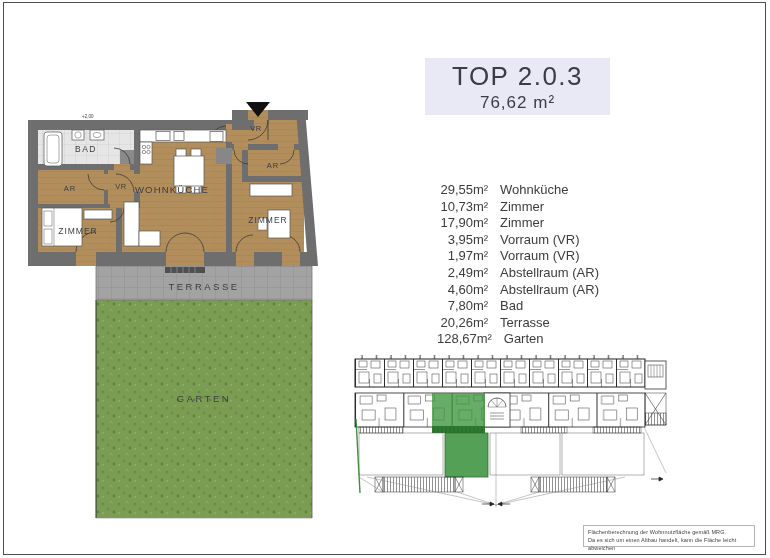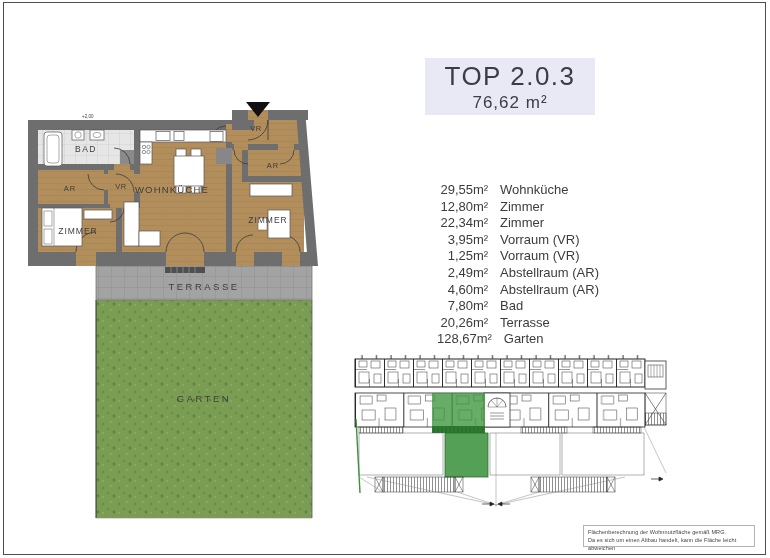--- a/index.html
+++ b/index.html
@@ -4,21 +4,21 @@
 <style>
   html,body{margin:0;padding:0;background:#ffffff;}
   .page{
     position:relative;width:770px;height:558px;background:#fff;overflow:hidden;
     font-family:"Liberation Sans",sans-serif;color:#3a3a3a;
   }
   .frame{position:absolute;left:3px;top:2px;right:4px;bottom:3px;border:1.5px solid #4d4d4d;}
   .plan-svg{position:absolute;left:20px;top:100px;}
   .site-svg{position:absolute;left:353px;top:355px;}
   .title-box{
-    position:absolute;left:425px;top:58px;width:170px;height:57px;
+    position:absolute;left:425px;top:58px;width:185px;height:57px;
     background:#e9e9f6;display:flex;flex-direction:column;align-items:center;justify-content:center;
   }
   .title-box .t1{font-size:26px;letter-spacing:1.5px;color:#3c3c47;}
   .title-box .t2{font-size:17px;letter-spacing:1px;color:#3c3c47;margin-top:1px;}
   .room-list{position:absolute;left:437px;top:182px;font-size:13px;color:#3c3c3c;}
   .room-row{display:flex;line-height:16.6px;white-space:nowrap;}
   .room-row .val{min-width:36px;text-align:right;}
   .room-row .unit{width:27px;}
   .footnote{
     position:absolute;left:583px;top:525px;width:172px;height:22px;
@@ -194,36 +194,36 @@
     <div class="t2">76,62 m²</div>
   </div>
 
   <div class="room-list" id="room-list">
       <div class="room-row">
         <span class="val">29,55</span>
         <span class="unit">m²</span>
         <span class="nm">Wohnküche</span>
       </div>
       <div class="room-row">
-        <span class="val">12,80</span>
+        <span class="val">10,73</span>
         <span class="unit">m²</span>
         <span class="nm">Zimmer</span>
       </div>
       <div class="room-row">
-        <span class="val">22,34</span>
+        <span class="val">17,90</span>
         <span class="unit">m²</span>
         <span class="nm">Zimmer</span>
       </div>
       <div class="room-row">
         <span class="val">3,95</span>
         <span class="unit">m²</span>
         <span class="nm">Vorraum (VR)</span>
       </div>
       <div class="room-row">
-        <span class="val">1,25</span>
+        <span class="val">1,97</span>
         <span class="unit">m²</span>
         <span class="nm">Vorraum (VR)</span>
       </div>
       <div class="room-row">
         <span class="val">2,49</span>
         <span class="unit">m²</span>
         <span class="nm">Abstellraum (AR)</span>
       </div>
       <div class="room-row">
         <span class="val">4,60</span>

